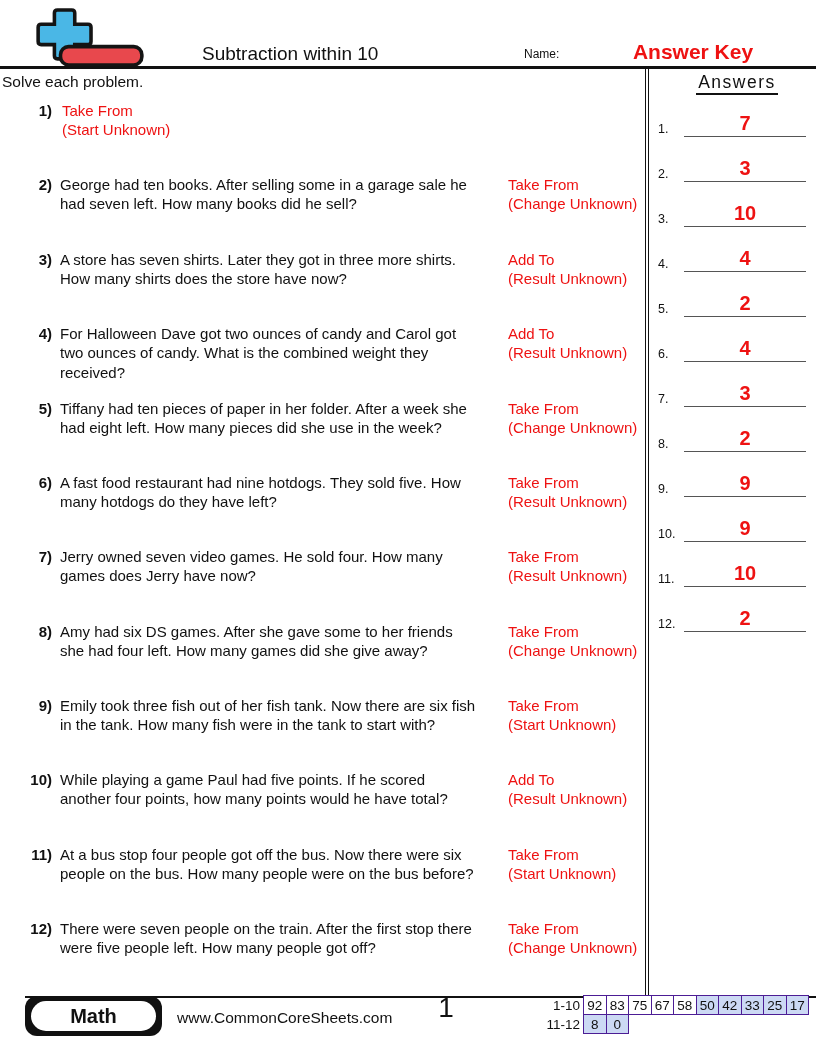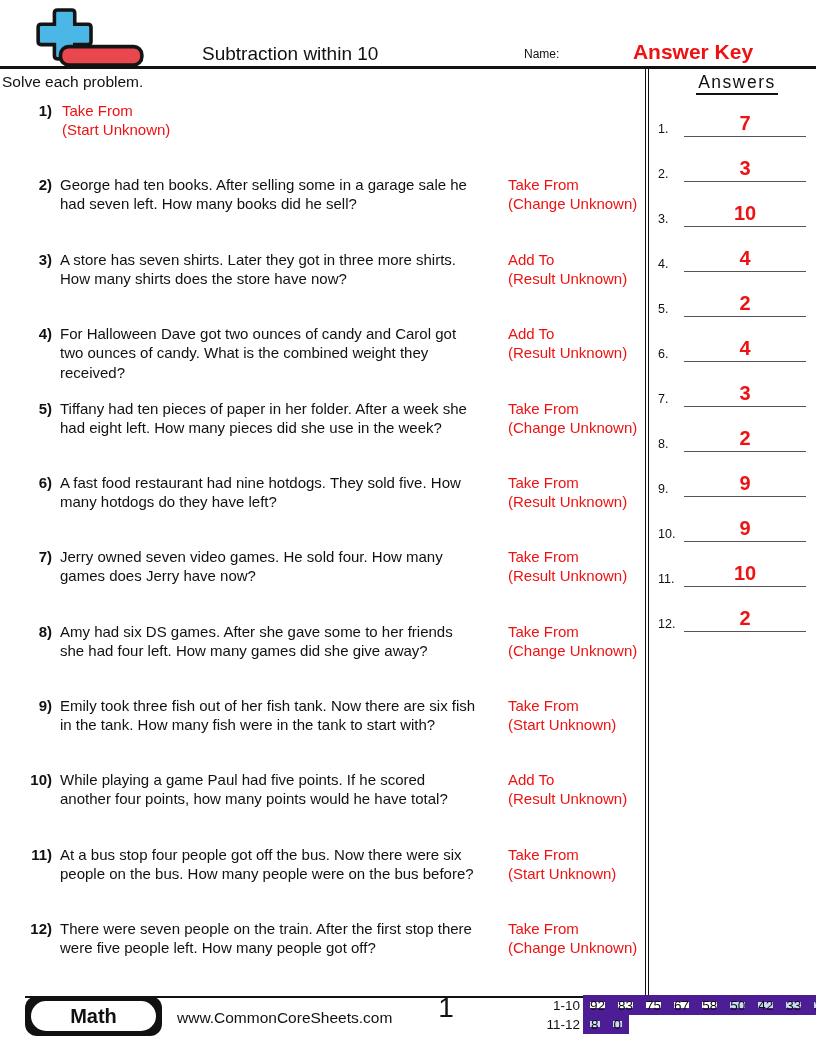--- a/index.html
+++ b/index.html
@@ -32,21 +32,21 @@
   
   .footer-line{position:absolute;left:25px;right:0;top:996px;height:2px;background:#111}
   .math-badge{position:absolute;left:25px;top:996px;width:137px;height:40px;background:#111;border-radius:12px}
   .math-badge .pill{position:absolute;left:6px;right:6px;top:5px;bottom:5px;background:#fff;border-radius:99px;display:flex;align-items:center;justify-content:center;font-size:20px;font-weight:bold;color:#111}
   .website{position:absolute;left:177px;top:1009px;font-size:15.5px}
   .page-number{position:absolute;left:426px;top:992px;width:40px;text-align:center;font-size:28px}
   .score-table{position:absolute;left:528px;top:995px}
   .score-row{display:flex}
   .score-row + .score-row{margin-top:-1px}
   .score-label{flex:0 0 52px;text-align:right;padding-right:4px;font-size:13.5px;display:flex;align-items:center;justify-content:flex-end;height:20px}
-  .score-cell{flex:0 0 23.5px;height:20px;border:7px solid #4c1d95;margin-left:-1px;box-sizing:border-box;display:flex;align-items:center;justify-content:center;font-size:13.5px;background:#fff}
+  .score-cell{flex:0 0 23.5px;height:20px;border:1px solid #4c1d95;margin-left:-1px;box-sizing:border-box;display:flex;align-items:center;justify-content:center;font-size:13.5px;background:#fff}
   .score-cell.hl{background:var(--cell-blue)}
 
   .logo{position:absolute;left:34px;top:8px}
 </style>
 </head>
 <body>
 
 <svg class="logo" width="112" height="60" viewBox="0 0 110 59">
   <path d="M23 2 h14 q3 0 3 3 v11 h13 q3 0 3 3 v14 q0 3 -3 3 H40 v11 q0 3 -3 3 H23 q-3 0 -3 -3 V36 H7 q-3 0 -3 -3 V19 q0 -3 3 -3 h13 V5 q0 -3 3 -3 Z" style="fill:var(--logo-blue)" stroke="#141414" stroke-width="3.5"></path>
   <rect x="26" y="38" width="80" height="18" rx="8" style="fill:var(--logo-red)" stroke="#141414" stroke-width="3.5"></rect>

